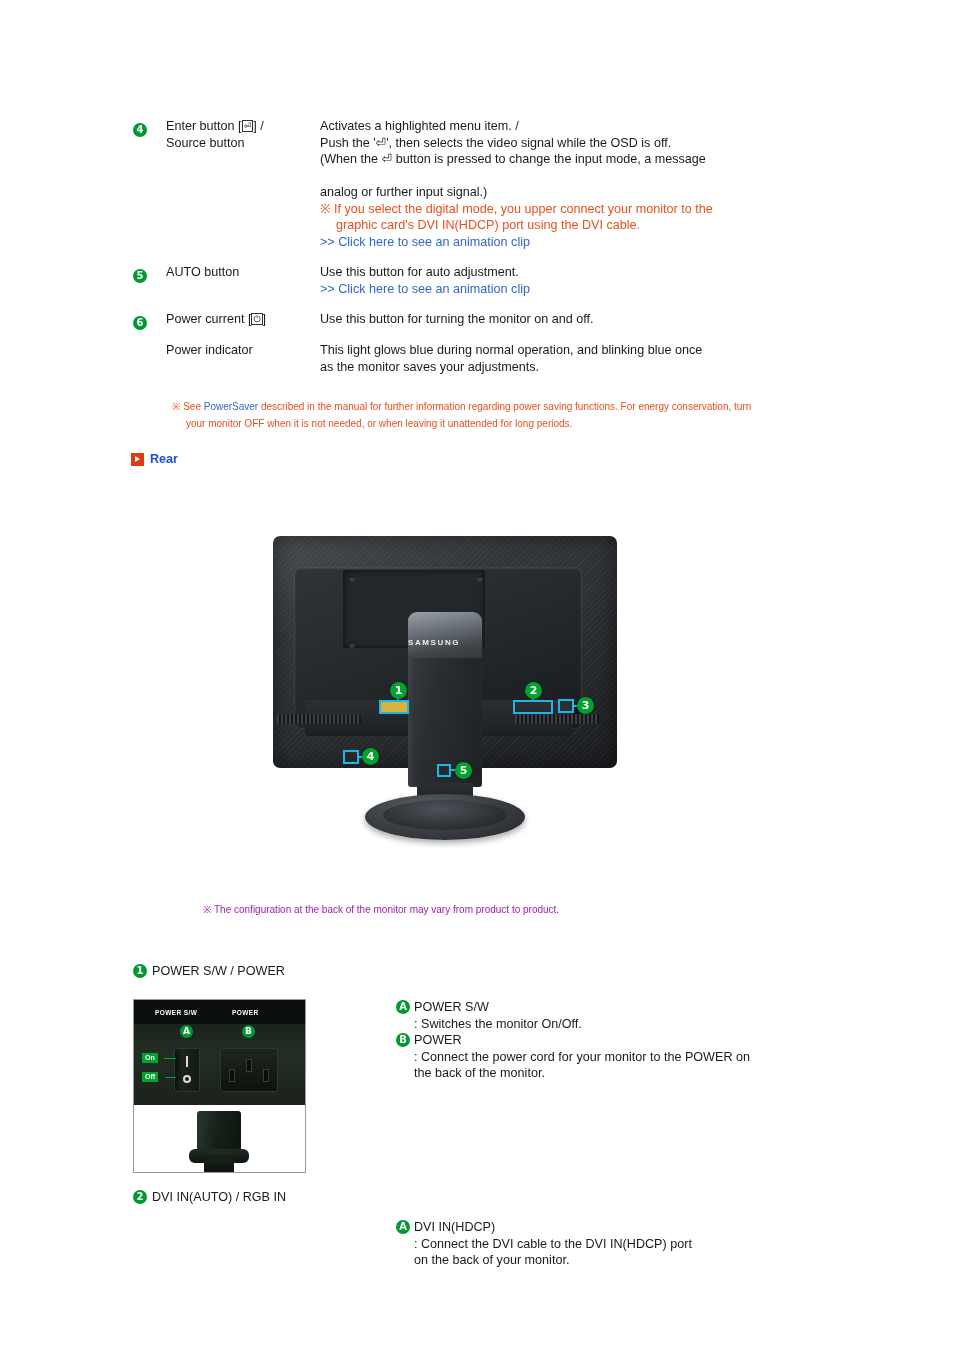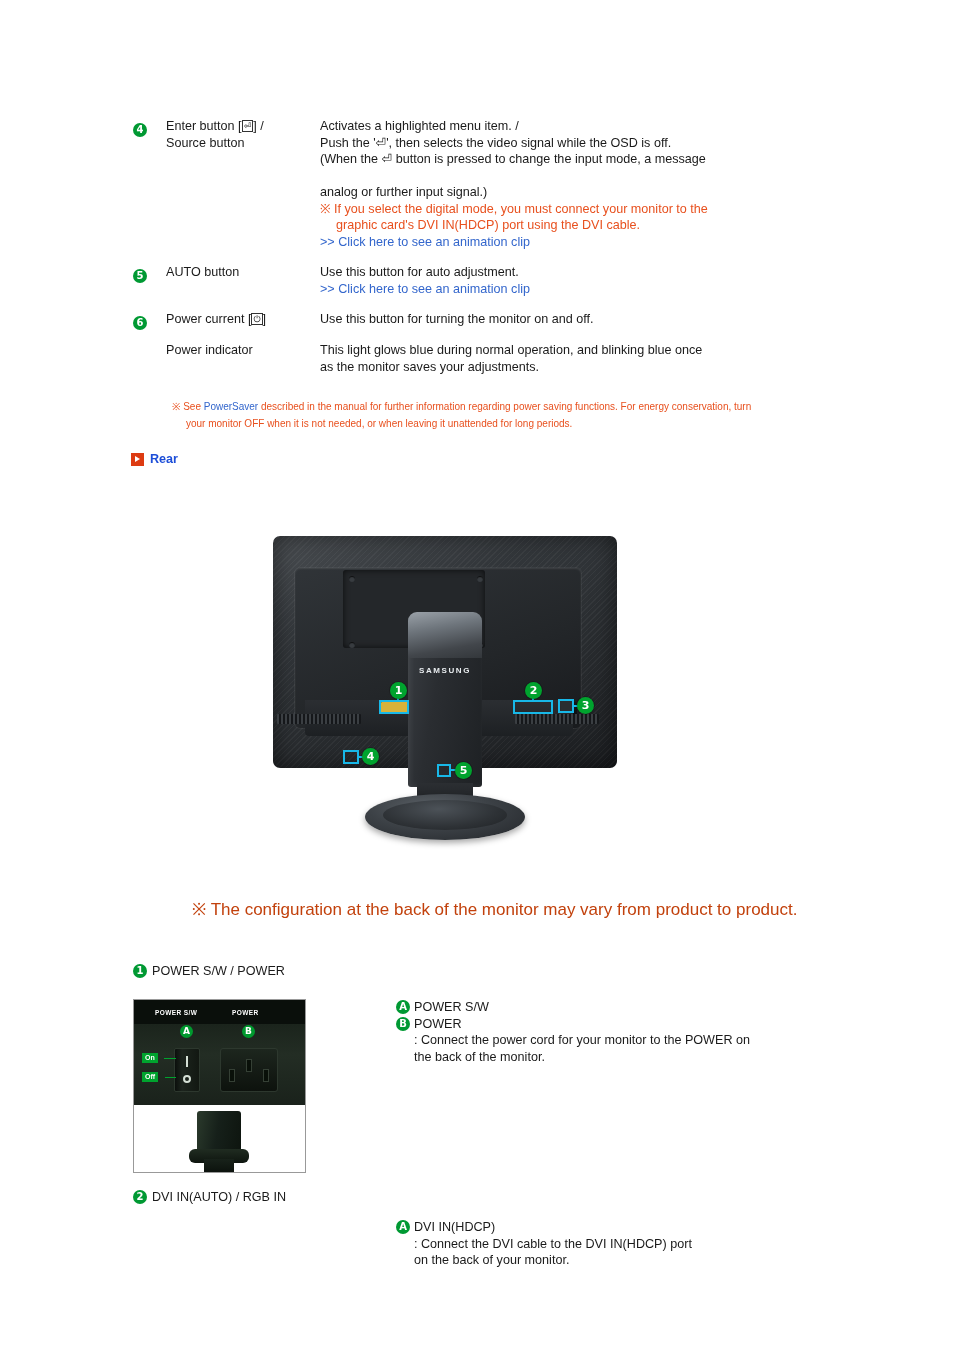--- a/index.html
+++ b/index.html
@@ -203,27 +203,26 @@
     position: absolute;
     left: 0; top: 0;
     width: 74px; height: 46px;
     border-radius: 9px 9px 0 0;
     background: linear-gradient(170deg, #9aa1a8 0%, #6e757c 35%, #42464b 75%, #33373b 100%);
   }
   .samsung-logo {
     position: absolute;
     left: 0; top: 26px;
     width: 74px;
-    text-align: center;
+    text-align: left;
     font-size: 8px;
     letter-spacing: 1.6px;
     font-weight: bold;
     color: #e8ecef;
     font-family: "Liberation Sans", sans-serif;
-    margin-top: 28px;
   }
   .mon-neck-base {
     position: absolute;
     left: 152px; top: 253px;
     width: 56px; height: 30px;
     background: linear-gradient(180deg, #2b2e32 0%, #1b1e21 100%);
   }
   .mon-stand {
     position: absolute;
     left: 100px; top: 264px;
@@ -265,24 +264,24 @@
     font-weight: bold;
     text-align: center;
     line-height: 17px;
     font-family: "DejaVu Sans", sans-serif;
     box-shadow: 0 0 0 1px rgba(0,0,0,0.2);
   }
 
   
   #config-note {
     position: absolute;
-    left: 192px; top: 902px;
-    font-size: 17px;
+    left: 203px; top: 902px;
+    font-size: 10px;
     line-height: 16.5px;
-    color: #c2410c;
+    color: #a21caf;
   }
 
   
   #sec1-title {
     position: absolute;
     left: 133px; top: 964px;
     font-size: 12.6px;
     display: flex; align-items: center; gap: 5px;
   }
   #sec1-photo {
@@ -420,21 +419,21 @@
     <div class="spec-label">
       <span>Enter button [</span><span class="glyph-box">⏎</span><span>] /</span><br>
       <span>Source button</span>
     </div>
     <div class="spec-desc">
       <span>Activates a highlighted menu item. /</span><br>
       <span>Push the '⏎', then selects the video signal while the OSD is off.</span><br>
       <span>(When the ⏎ button is pressed to change the input mode, a message</span><br>
       <br>
       <span>analog or further input signal.)</span>
-      <span class="note">※ If you select the digital mode, you must connect your monitor to the</span>
+      <span class="note">※ If you select the digital mode, you upper connect your monitor to the</span>
       <span class="note-cont">graphic card's DVI IN(HDCP) port using the DVI cable.</span>
       <a href="#" class="clip">&gt;&gt; Click here to see an animation clip</a>
     </div>
   </div>
 
   <div class="spec-row" style="margin-top:14px;">
     <div class="spec-num">
       <span class="badge-num">5</span>
     </div>
     <div class="spec-label">
@@ -568,20 +567,23 @@
     <div class="cord-neck"></div>
   </div>
 </div>
 
 <div id="sec1-desc">
   <div>
     <div class="item-head">
       <span class="badge-letter">A</span>
       <span>POWER S/W</span>
     </div>
+    <div class="item-body">
+      <span>: Switches the monitor On/Off.</span>
+    </div>
   </div>
   <div>
     <div class="item-head">
       <span class="badge-letter">B</span>
       <span>POWER</span>
     </div>
     <div class="item-body">
       <span>: Connect the power cord for your monitor to the POWER on</span><br>
       <span>the back of the monitor.</span>
     </div>

